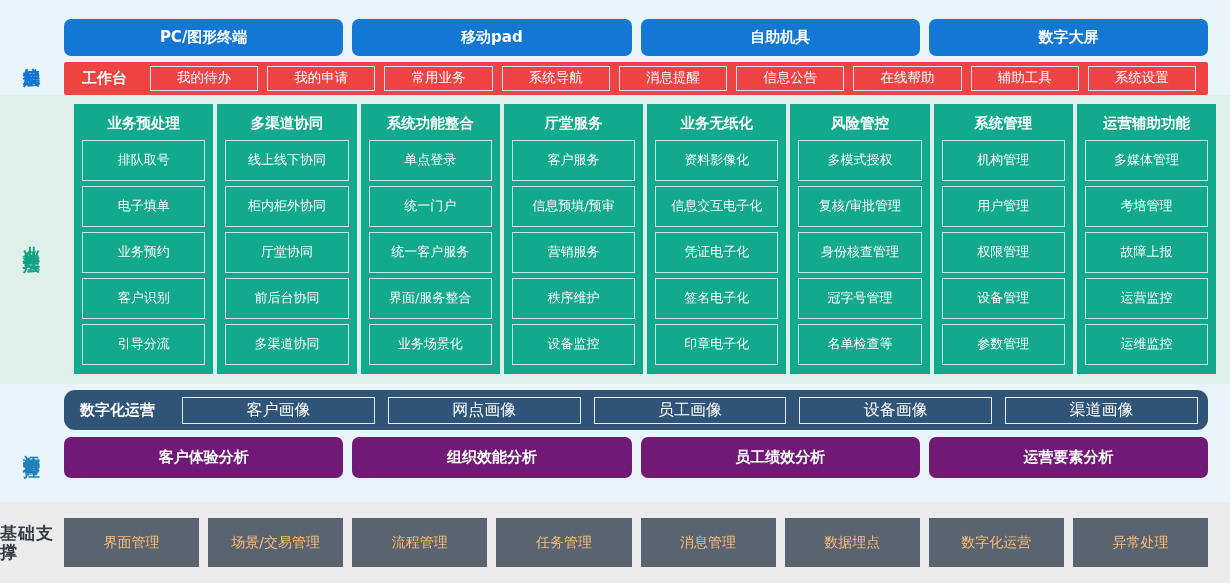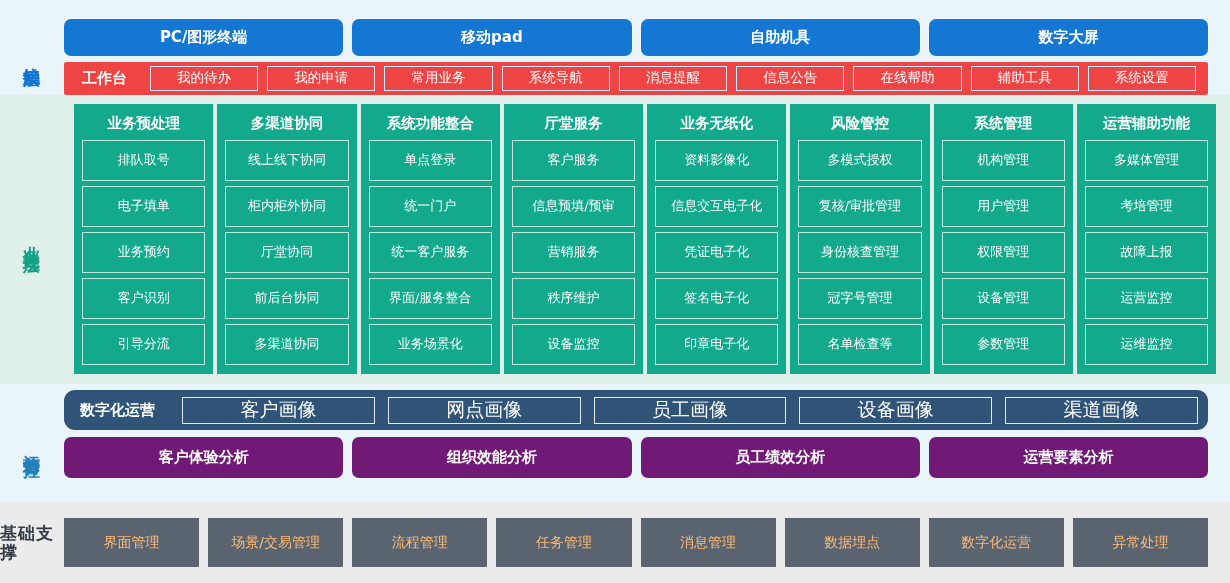--- a/index.html
+++ b/index.html
@@ -68,21 +68,21 @@
   .band-ops .band-label { color: #1f7fb8; }
   .ops-row1 {
     margin: 2px 22px 0 2px; background: #2f5478; height: 40px; border-radius: 11px;
     display: flex; align-items: center; padding: 0 10px; gap: 13px;
   }
   .ops-row1 .ops-title {
     color: #fff; font-weight: bold; font-size: 15px; padding: 0 14px 0 6px; white-space: nowrap;
   }
   .ops-row1 .portrait {
     flex: 1 1 0; height: 27px; border: 1px solid #e3ecf4; color: #fff;
-    display: flex; align-items: center; justify-content: center; font-size: 19px;
+    display: flex; align-items: center; justify-content: center; font-size: 16px;
   }
   .ops-row2 { display: flex; gap: 9px; margin: 7px 22px 0 2px; height: 41px; }
   .ops-row2 .an {
     flex: 1 1 0; background: #701a75; color: #fff; border-radius: 7px;
     display: flex; align-items: center; justify-content: center;
     font-weight: bold; font-size: 15px;
   }
 
   
   .band-base { background: #ebebeb; height: 81px; }

